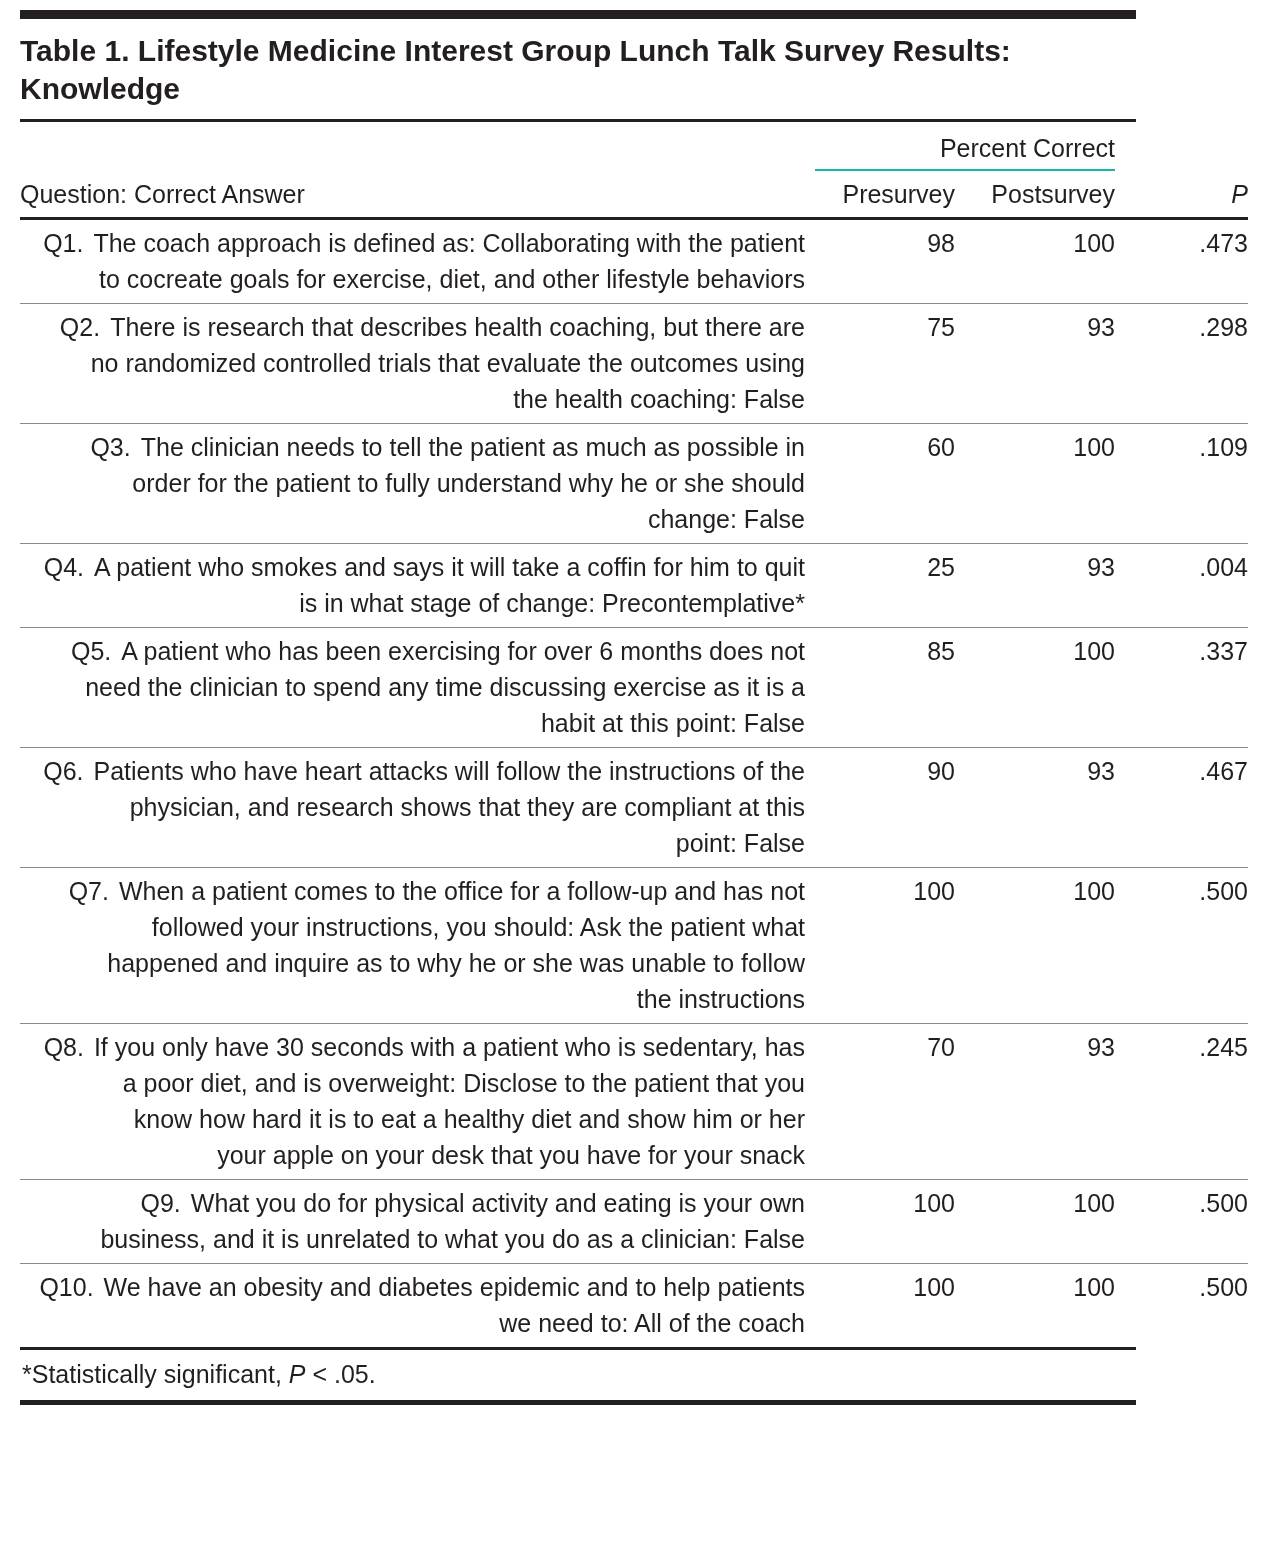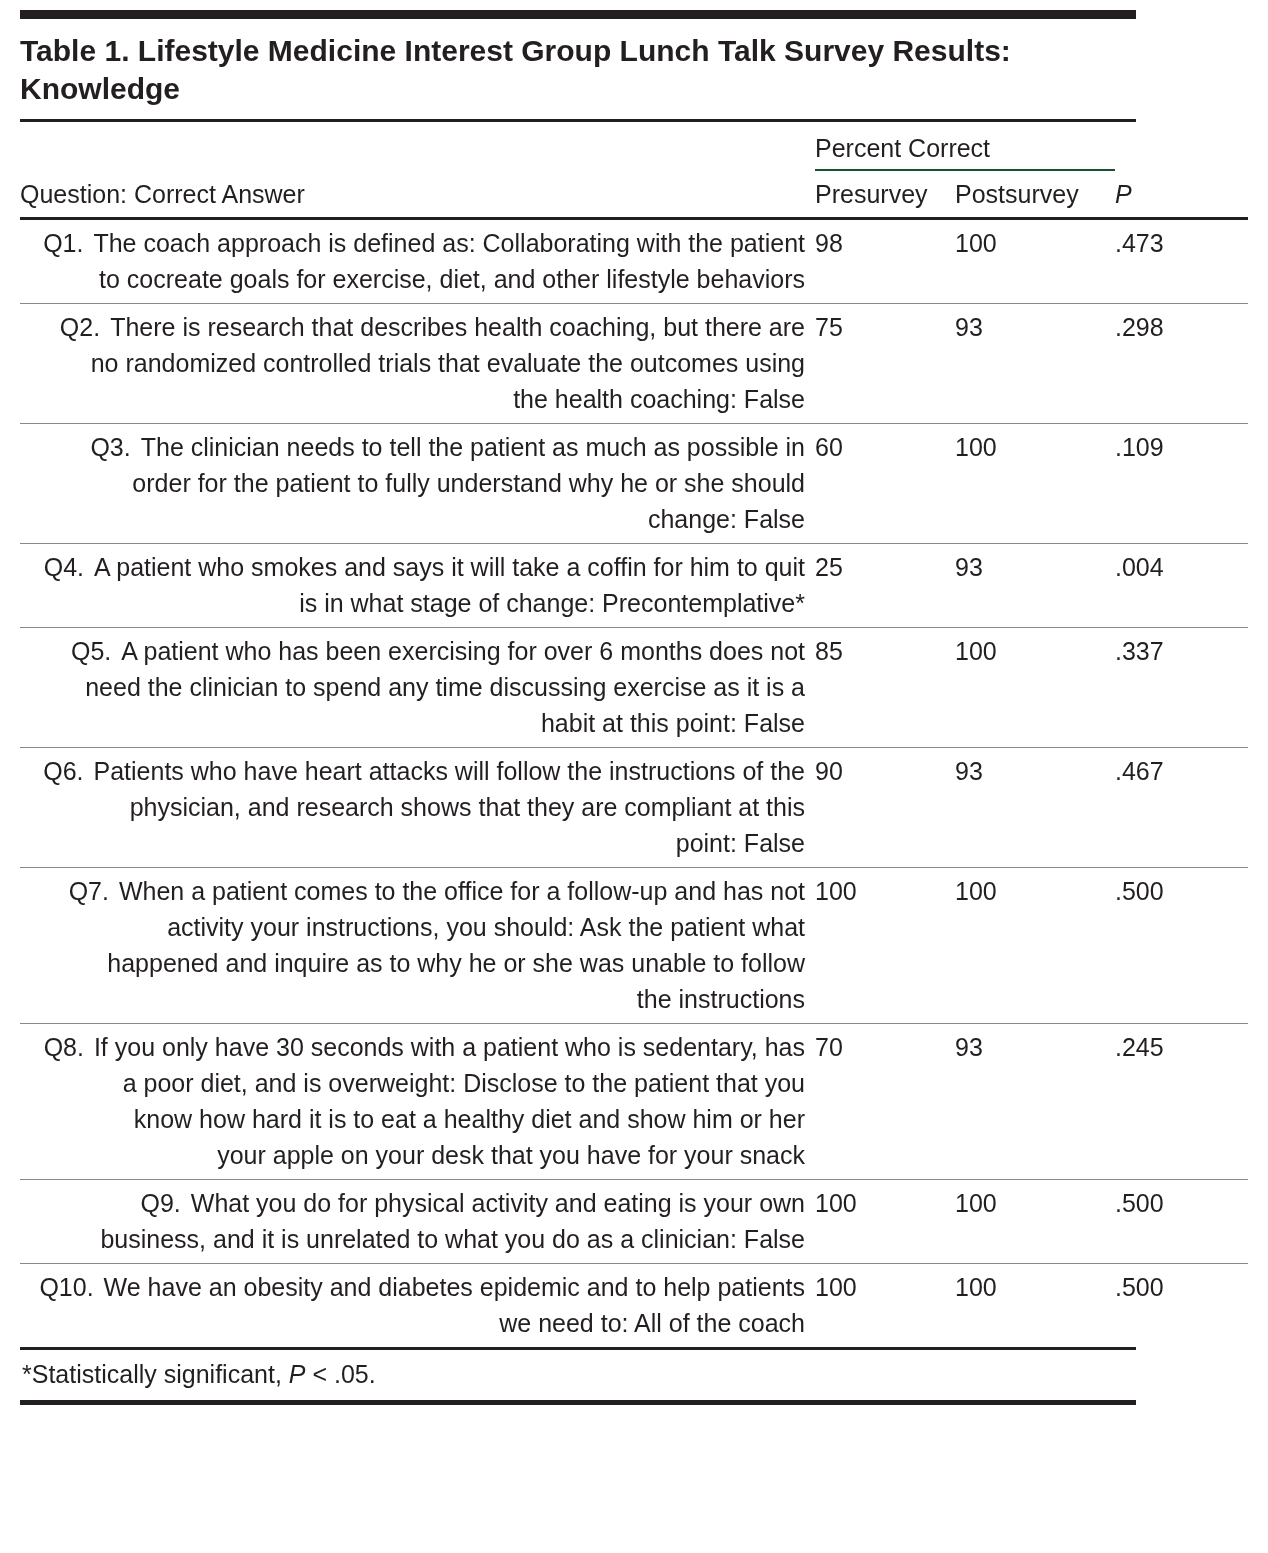--- a/index.html
+++ b/index.html
@@ -30,31 +30,31 @@
     border-collapse: collapse;
     table-layout: fixed;
   }
   col.c-q   { width: 795px; }
   col.c-pre { width: 140px; }
   col.c-post{ width: 160px; }
   col.c-p   { width: 133px; }
   th { font-weight: normal; font-size: 25px; }
   tr.spanner-row th { padding: 12px 0 6px 0; }
   th.spanner {
-    text-align: left;
-    border-bottom: 2px solid #14532d;
+    text-align: right;
+    border-bottom: 2px solid #14b8a6;
   }
   tr.header-row th {
     border-bottom: 3px solid #231f20;
     padding: 8px 0 8px 0;
     vertical-align: bottom;
     line-height: 30px;
   }
   th.th-q { text-align: left; padding-left: 2px; }
-  th.th-num, td.td-num { text-align: left; }
+  th.th-num, td.td-num { text-align: right; }
   th.th-p i { font-style: italic; }
   tbody td {
     vertical-align: top;
     padding: 5px 0 6px 0;
     line-height: 36px;
     text-align: right;
   }
   tbody tr + tr td { border-top: 1px solid #8a8a8a; }
   td.td-q { padding-left: 12px; padding-right: 10px; }
   .qwrap {
@@ -151,21 +151,21 @@
     <td class="td-q">
             <div class="qwrap"><span class="qnum">Q6.</span><span>Patients who have heart attacks will follow the instructions of the physician, and research shows that they are compliant at this point: </span><b>False</b><span></span></div>
           </td>
     <td class="td-num">90</td>
     <td class="td-num">93</td>
     <td class="td-num">.467</td>
   </tr>
 
   <tr>
     <td class="td-q">
-            <div class="qwrap"><span class="qnum">Q7.</span><span>When a patient comes to the office for a follow-up and has not activity your instructions, you should: </span><b>Ask the patient what happened and inquire as to why he or she was unable to follow the instructions</b><span></span></div>
+            <div class="qwrap"><span class="qnum">Q7.</span><span>When a patient comes to the office for a follow-up and has not followed your instructions, you should: </span><b>Ask the patient what happened and inquire as to why he or she was unable to follow the instructions</b><span></span></div>
           </td>
     <td class="td-num">100</td>
     <td class="td-num">100</td>
     <td class="td-num">.500</td>
   </tr>
 
   <tr>
     <td class="td-q">
             <div class="qwrap"><span class="qnum">Q8.</span><span>If you only have 30 seconds with a patient who is sedentary, has a poor diet, and is overweight: </span><b>Disclose to the patient that you know how hard it is to eat a healthy diet and show him or her your apple on your desk that you have for your snack</b><span></span></div>
           </td>

